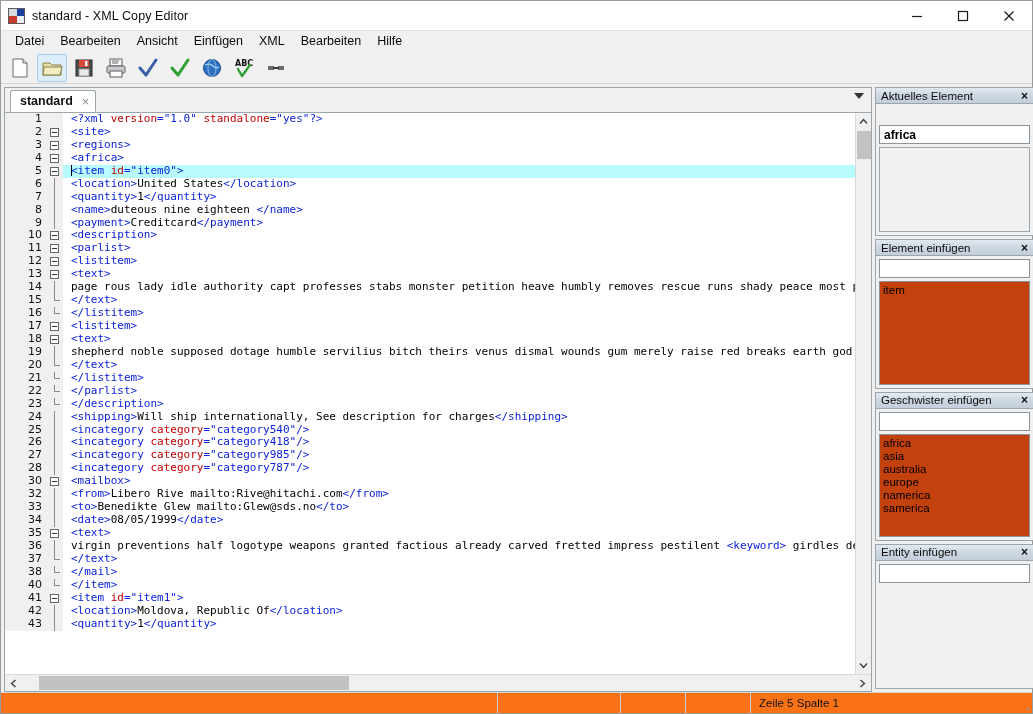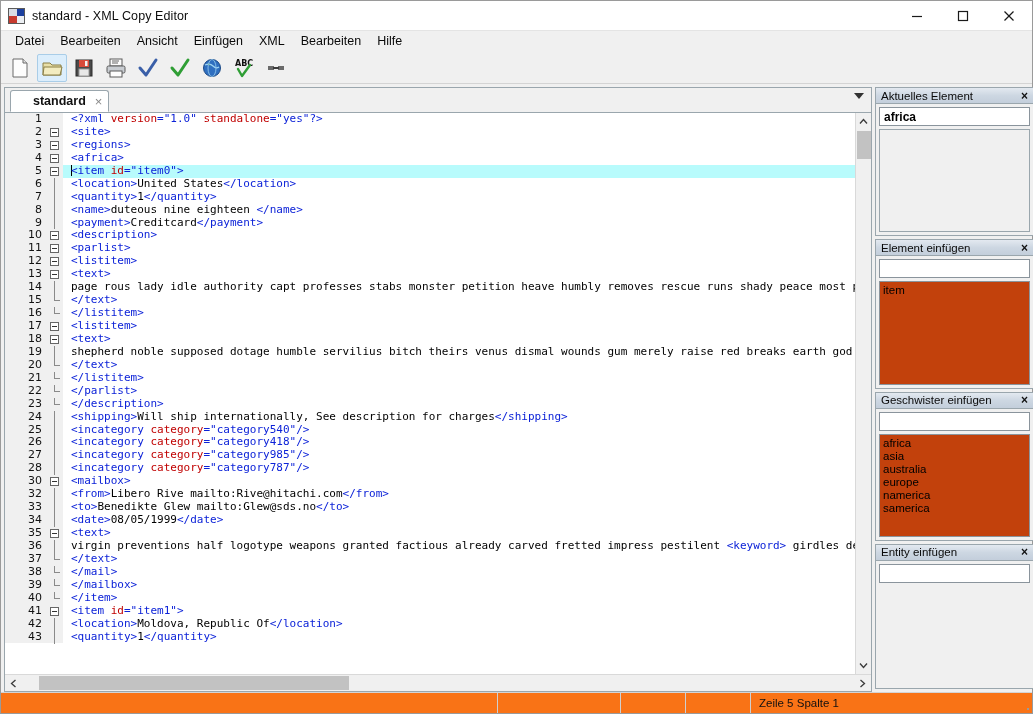--- a/index.html
+++ b/index.html
@@ -99,21 +99,21 @@
     position: relative;
   }
   .tab {
     margin-left: 5px;
     height: 22px;
     background: #ffffff;
     border: 1px solid #9aa6ad;
     border-bottom: 1px solid #ffffff;
     border-radius: 3px 3px 0 0;
     display: flex; align-items: center;
-    padding: 0 6px 0 22px;
+    padding: 0 6px 0 9px;
     font-size: 12.5px; font-weight: bold;
     color: #111;
   }
   .tab-close {
     margin-left: 9px; color: #888; font-size: 13px;
     font-weight: normal; line-height: 1;
   }
   .tab-scroll-arrow {
     position: absolute; right: 7px; top: 5px;
     width: 0; height: 0;
@@ -446,21 +446,20 @@
               <div class="line"><div class="gutter">27</div><div class="fold"><span class="vline"></span></div><div class="code-text"><span class="tg">&lt;incategory </span><span class="at">category</span><span class="tg">="category985"/&gt;</span></div></div>
               <div class="line"><div class="gutter">28</div><div class="fold"><span class="vline"></span></div><div class="code-text"><span class="tg">&lt;incategory </span><span class="at">category</span><span class="tg">="category787"/&gt;</span></div></div>
               <div class="line"><div class="gutter">30</div><div class="fold"><span class="box"></span></div><div class="code-text"><span class="tg">&lt;mailbox&gt;</span></div></div>
               <div class="line"><div class="gutter">32</div><div class="fold"><span class="vline"></span></div><div class="code-text"><span class="tg">&lt;from&gt;</span><span class="tx">Libero Rive mailto:Rive@hitachi.com</span><span class="tg">&lt;/from&gt;</span></div></div>
               <div class="line"><div class="gutter">33</div><div class="fold"><span class="vline"></span></div><div class="code-text"><span class="tg">&lt;to&gt;</span><span class="tx">Benedikte Glew mailto:Glew@sds.no</span><span class="tg">&lt;/to&gt;</span></div></div>
               <div class="line"><div class="gutter">34</div><div class="fold"><span class="vline"></span></div><div class="code-text"><span class="tg">&lt;date&gt;</span><span class="tx">08/05/1999</span><span class="tg">&lt;/date&gt;</span></div></div>
               <div class="line"><div class="gutter">35</div><div class="fold"><span class="box"></span></div><div class="code-text"><span class="tg">&lt;text&gt;</span></div></div>
               <div class="line"><div class="gutter">36</div><div class="fold"><span class="vline"></span></div><div class="code-text"><span class="tx">virgin preventions half logotype weapons granted factious already carved fretted impress pestilent </span><span class="tg">&lt;keyword&gt;</span><span class="tx"> girdles deserts flood george nobility reprieve </span></div></div>
               <div class="line"><div class="gutter">37</div><div class="fold"><span class="tline"></span></div><div class="code-text"><span class="tg">&lt;/text&gt;</span></div></div>
               <div class="line"><div class="gutter">38</div><div class="fold"><span class="tline"></span></div><div class="code-text"><span class="tg">&lt;/mail&gt;</span></div></div>
-              <div class="line"><div class="gutter">39</div><div class="fold"><span class="tline"></span></div><div class="code-text"><span class="tg">&lt;/mailbox&gt;</span></div></div>
               <div class="line"><div class="gutter">40</div><div class="fold"><span class="tline"></span></div><div class="code-text"><span class="tg">&lt;/item&gt;</span></div></div>
               <div class="line"><div class="gutter">41</div><div class="fold"><span class="box"></span></div><div class="code-text"><span class="tg">&lt;item </span><span class="at">id</span><span class="tg">="item1"&gt;</span></div></div>
               <div class="line"><div class="gutter">42</div><div class="fold"><span class="vline"></span></div><div class="code-text"><span class="tg">&lt;location&gt;</span><span class="tx">Moldova, Republic Of</span><span class="tg">&lt;/location&gt;</span></div></div>
               <div class="line"><div class="gutter">43</div><div class="fold"><span class="vline"></span></div><div class="code-text"><span class="tg">&lt;quantity&gt;</span><span class="tx">1</span><span class="tg">&lt;/quantity&gt;</span></div></div>
             </div>
           <div class="vsb">
             <div class="sb-arrow">
               <svg width="9" height="7" viewBox="0 0 9 7">
                   <path d="M1 5.5 L4.5 1.5 L8 5.5" fill="none" stroke="#3a3a3a" stroke-width="1.3"></path>
                 </svg>
@@ -486,21 +485,21 @@
           <div class="sb-arrow-h">
             <svg width="7" height="9" viewBox="0 0 7 9">
                 <path d="M1.5 1 L5.5 4.5 L1.5 8" fill="none" stroke="#3a3a3a" stroke-width="1.3"></path>
               </svg>
           </div>
         </div>
       </div>
     </div>
 
     <div class="sidebar" id="sidebar">
-        <div class="panel" style="height: 150px;">
+        <div class="panel" style="height: 150px; gap: 18px;">
           <div class="panel-head">
             <div class="ttl">Aktuelles Element</div>
             <div class="x">×</div>
           </div>
           <div class="panel-body">
             <div class="field">africa</div>
             <div class="blank-body"></div>
           </div>
         </div>
         <div class="panel" style="height: 150px;">

